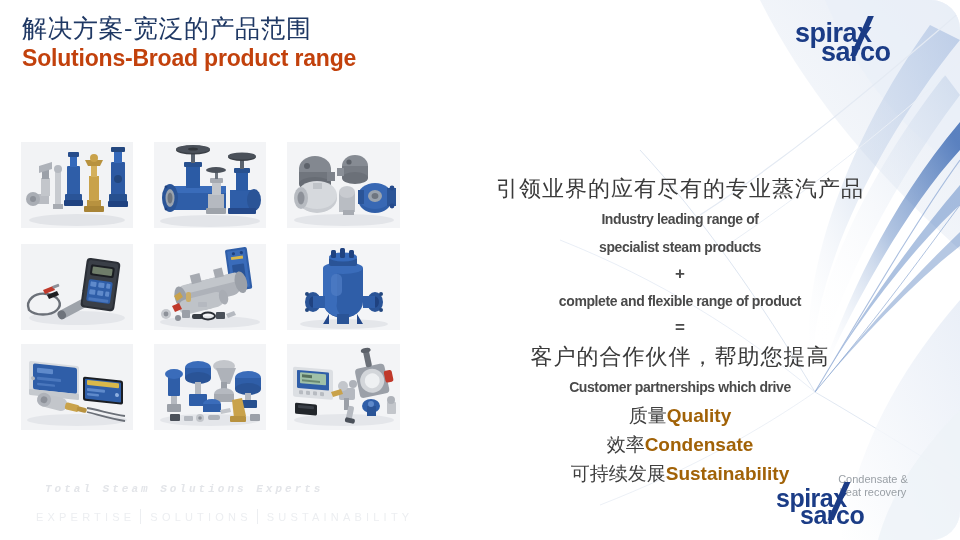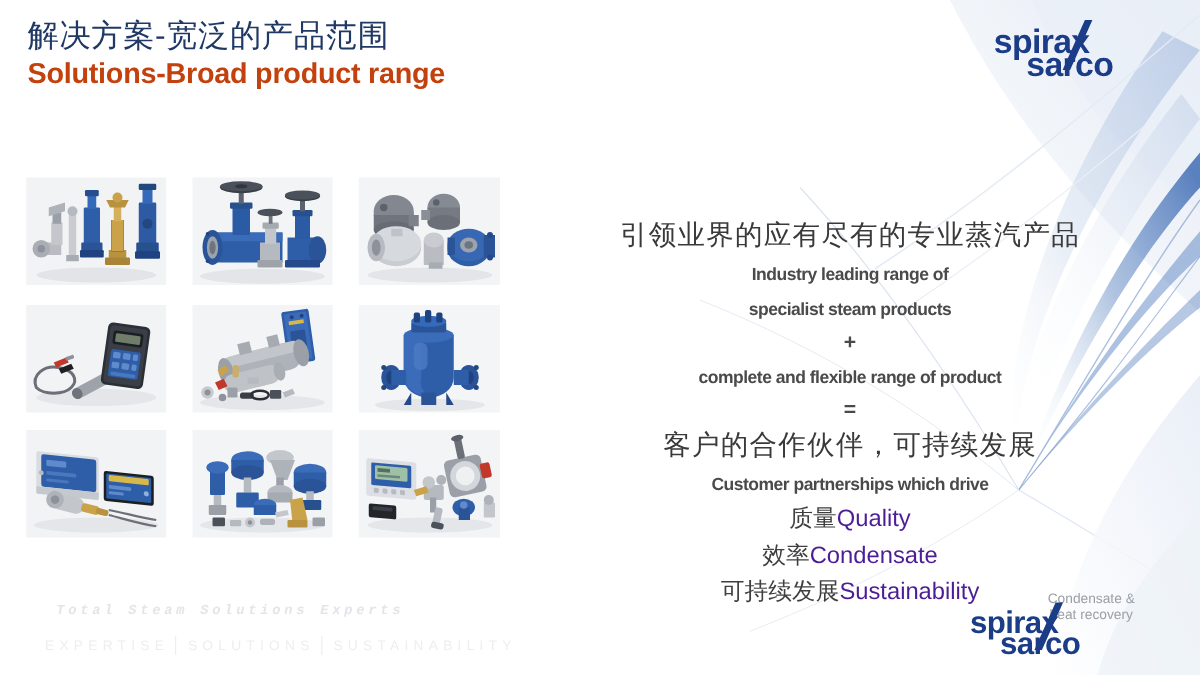--- a/index.html
+++ b/index.html
@@ -7,20 +7,21 @@
     padding: 0;
     background: #ffffff;
   }
   #slide {
     position: relative;
     width: 960px;
     height: 540px;
     overflow: hidden;
     background: #ffffff;
     font-family: "Liberation Sans", sans-serif;
+    border-radius: 29px;
   }
 
   
   #bg-swoosh {
     position: absolute;
     inset: 0;
     width: 960px;
     height: 540px;
     pointer-events: none;
   }
@@ -157,23 +158,23 @@
     color: #4a4a4a;
   }
   .msg-mixed {
     font-family: "DejaVu Serif", "Liberation Serif", serif;
     font-size: 19px;
     line-height: 28px;
     color: #3f3f3f;
   }
   .msg-mixed b {
     font-family: "Liberation Sans", sans-serif;
-    font-weight: normal;
+    font-weight: bold;
     font-size: 19px;
-    color: #4c1d95;
+    color: #a16207;
   }
 
   
   #footer-tagline {
     position: absolute;
     left: 45px;
     top: 483px;
     font-family: Liberation Mono, monospace;
     font-weight: bold;
     font-style: italic;
@@ -637,21 +638,21 @@
     </div>
   </div>
 
   <div id="message-block">
     <div class="msg-cn">引领业界的应有尽有的专业蒸汽产品</div>
     <div class="msg-en">Industry leading range of</div>
     <div class="msg-en">specialist steam products</div>
     <div class="msg-op">+</div>
     <div class="msg-en">complete and flexible range of product</div>
     <div class="msg-op">=</div>
-    <div class="msg-cn">客户的合作伙伴，可持续发展</div>
+    <div class="msg-cn">客户的合作伙伴，帮助您提高</div>
     <div class="msg-en">Customer partnerships which drive</div>
     <div class="msg-mixed">
       <span>质量</span><b>Quality</b>
     </div>
     <div class="msg-mixed">
       <span>效率</span><b>Condensate</b>
     </div>
     <div class="msg-mixed">
       <span>可持续发展</span><b>Sustainability</b>
     </div>

